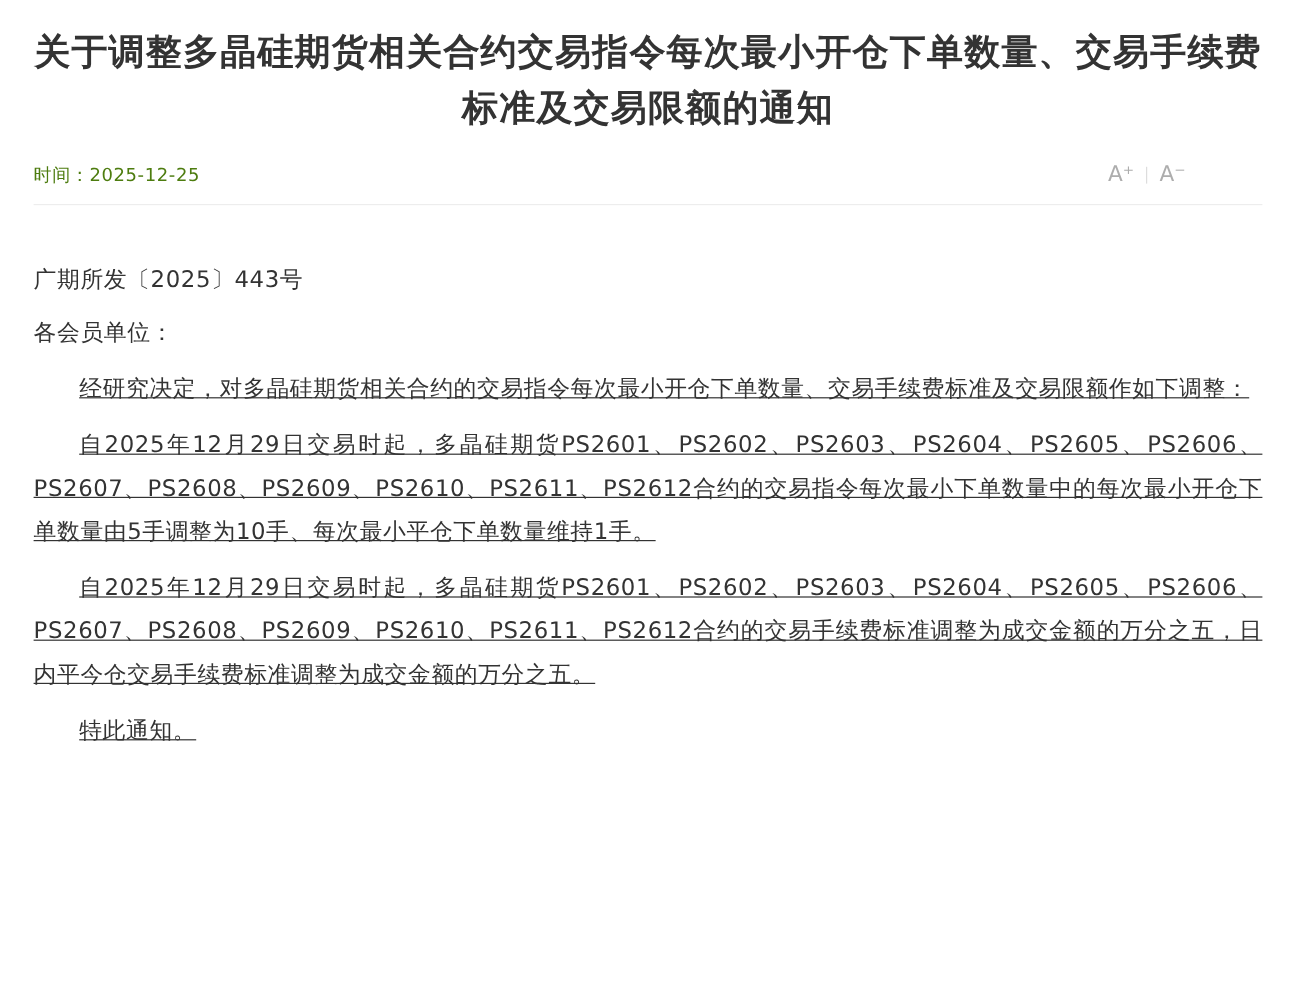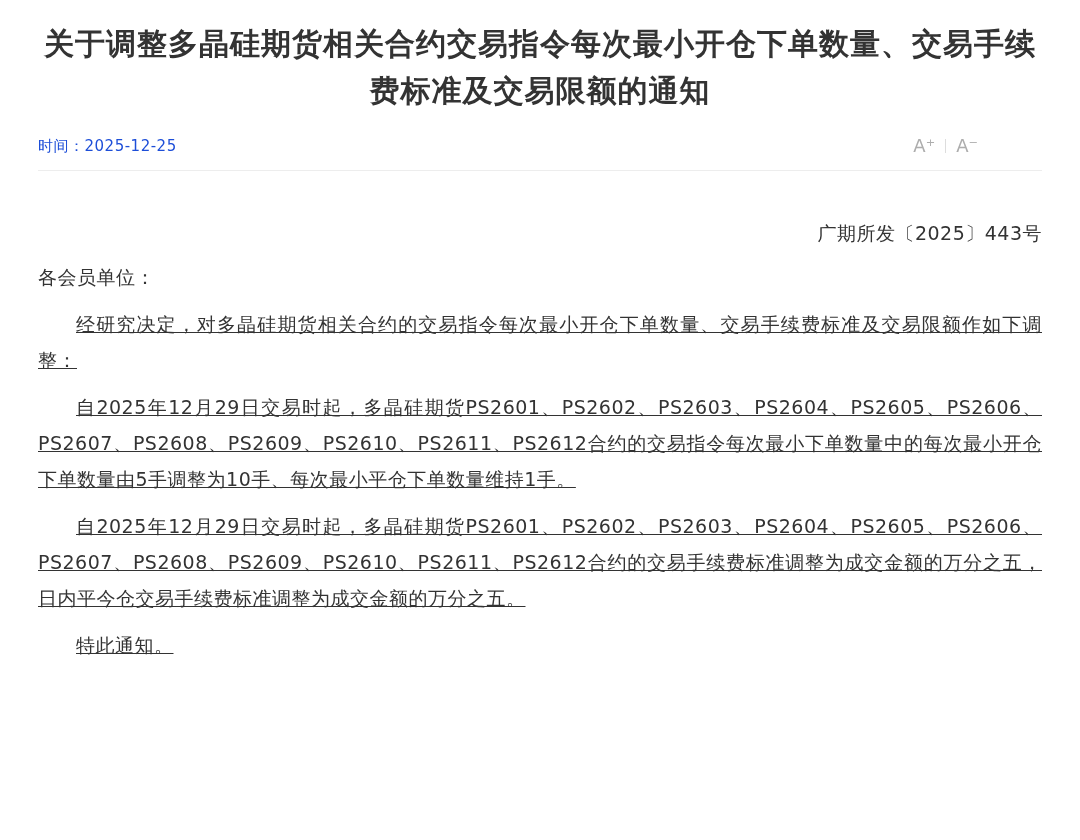--- a/index.html
+++ b/index.html
@@ -8,42 +8,42 @@
     padding: 0;
     background: #ffffff;
     font-family: "DejaVu Sans", "Liberation Sans", sans-serif;
   }
   .page {
     position: relative;
     width: 1080px;
     height: 840px;
     margin: 0 auto;
     background: #ffffff;
-    padding: 0 38px;
+    padding: 0 28px;
     overflow: hidden;
   }
   .page-title {
     margin: 20px 0 0 0;
     font-size: 30px;
     line-height: 47px;
     font-weight: 700;
     color: #333333;
     text-align: center;
     letter-spacing: 1px;
   }
   .meta-row {
     display: flex;
     justify-content: space-between;
     align-items: center;
     margin-top: 21px;
     height: 22px;
   }
   .publish-time {
     font-size: 15px;
-    color: #1d4ed8;
+    color: #4d7c0f;
     letter-spacing: 0.5px;
   }
   .font-controls {
     display: flex;
     align-items: center;
     margin-right: 54px;
   }
   .font-btn {
     background: none;
     border: none;
@@ -66,21 +66,21 @@
     margin: 13px 0 0 0;
   }
   .article {
     font-size: 19px;
     line-height: 36px;
     color: #333333;
     letter-spacing: 0.5px;
   }
   .doc-number {
     margin: 44px 0 0 0;
-    text-align: right;
+    text-align: left;
   }
   .salutation {
     margin: 8px 0 0 0;
   }
   .para {
     margin: 11px 0 0 0;
     text-indent: 2em;
     text-align: justify;
     text-decoration: underline;
   }

